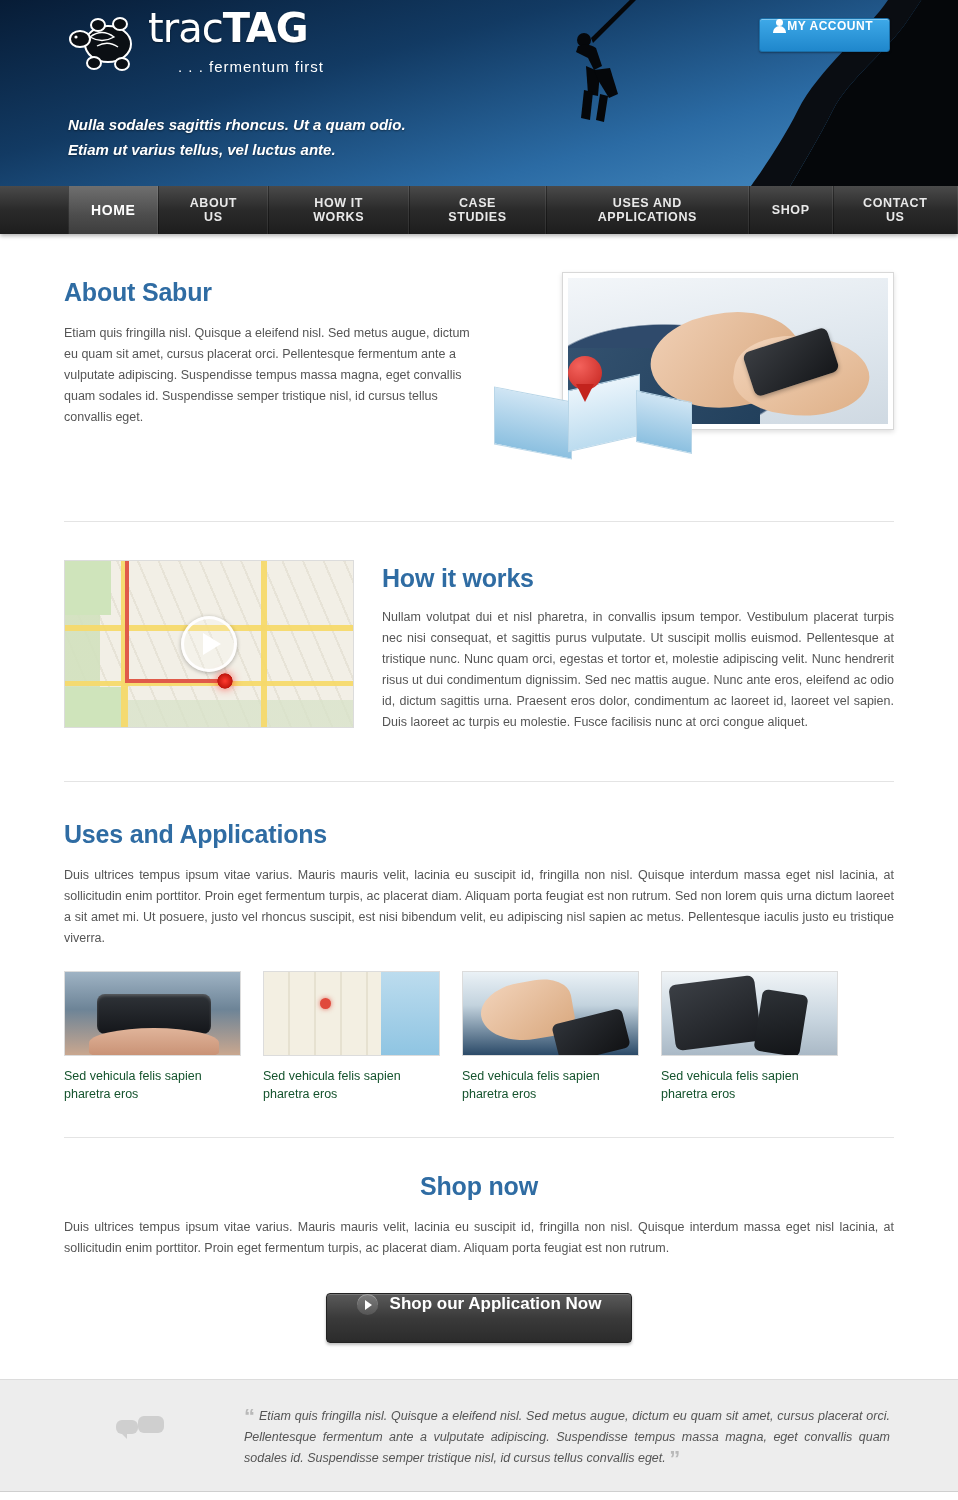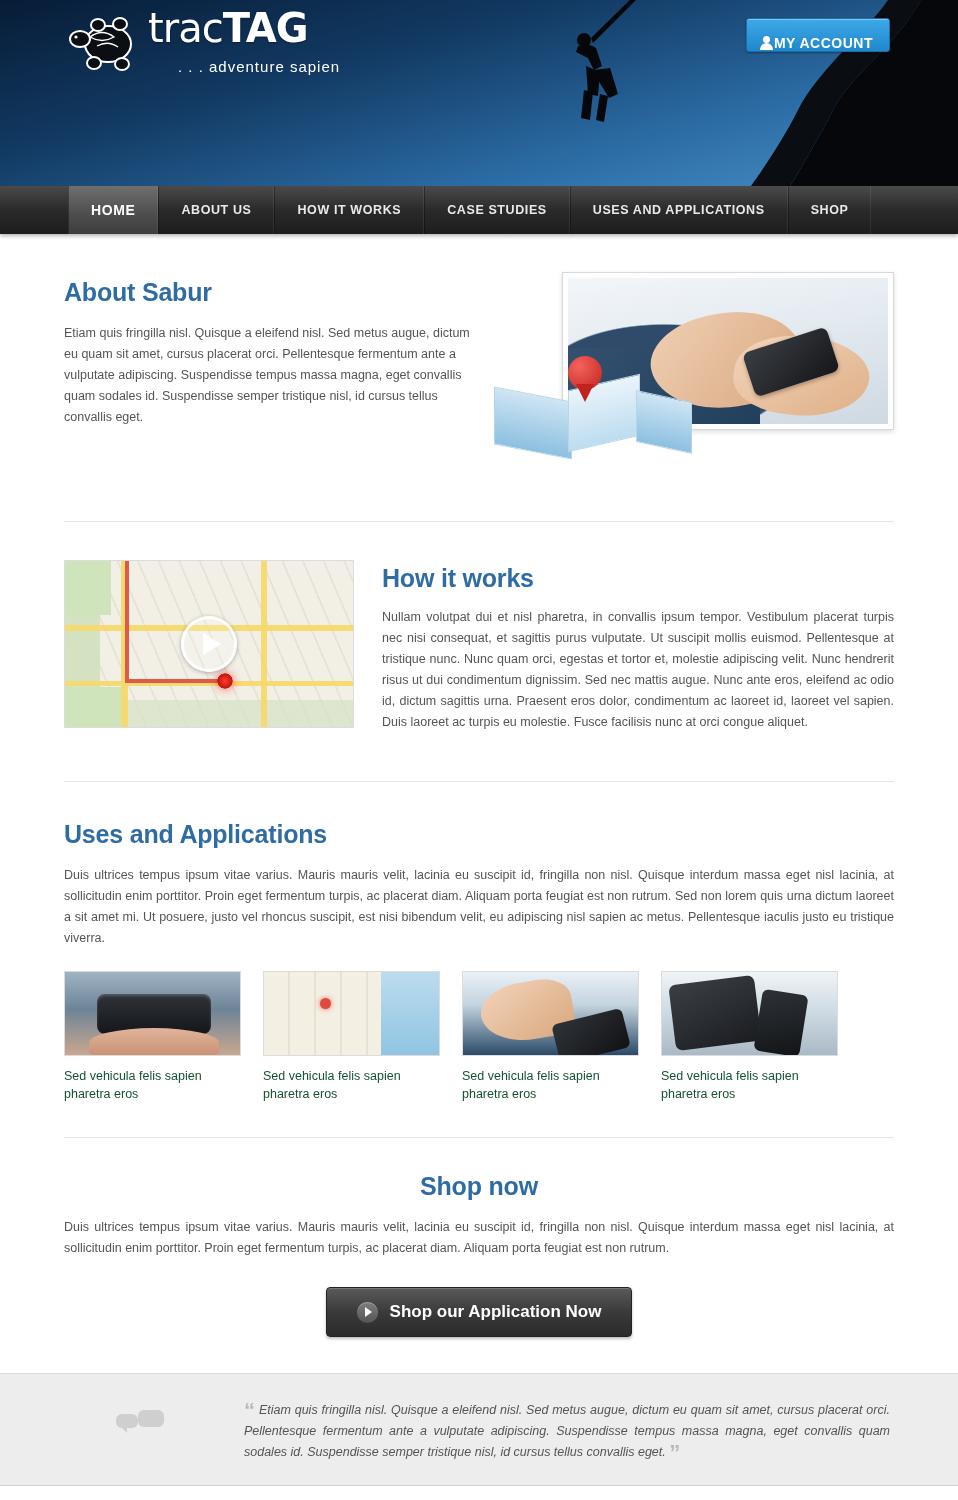--- a/index.html
+++ b/index.html
@@ -67,28 +67,28 @@
     font-style: italic;
     color: #ffffff;
     line-height: 25px;
     text-shadow: 0 1px 2px rgba(0,0,0,.45);
   }
   .account-btn {
     position: absolute;
     right: 68px; top: 18px;
     z-index: 4;
     display: flex;
-    align-items: flex-end;
+    align-items: flex-start;
     height: 34px;
     padding: 0 16px 0 12px;
     background: linear-gradient(180deg,#3ea9e8 0%, #1f87cc 100%);
     border: 1px solid #1a6fa8;
     border-radius: 3px;
     color: #fff;
-    font-size: 14px;
+    font-size: 12px;
     font-weight: bold;
     letter-spacing: .5px;
     cursor: pointer;
     box-shadow: 0 1px 2px rgba(0,0,0,.35), inset 0 1px 0 rgba(255,255,255,.35);
   }
   .account-icon {
     width: 15px; height: 15px;
     display: inline-block;
     position: relative;
   }
@@ -365,23 +365,23 @@
     background: linear-gradient(160deg,#2e3237,#121417);
     border-radius: 6px; transform: rotate(9deg);
   }
 
   
   .shop-section { text-align: center; padding-top: 34px; }
   .shop-section h2 { text-align: center; }
   .shop-section p.body { text-align: justify; }
   .shop-btn {
     display: inline-flex;
-    align-items: center;
+    align-items: flex-start;
     gap: 12px;
-    margin: 14px auto 0;
+    margin: 20px auto 0;
     padding: 0 30px;
     height: 50px;
     background: linear-gradient(180deg,#5a5a5a 0%, #3a3a3a 50%, #2b2b2b 100%);
     border: 1px solid #222;
     border-radius: 4px;
     color: #fff;
     font-size: 17px;
     font-weight: bold;
     cursor: pointer;
     box-shadow: 0 2px 3px rgba(0,0,0,.25), inset 0 1px 0 rgba(255,255,255,.18);
@@ -477,24 +477,28 @@
         <ellipse cx="26" cy="50" rx="7" ry="6" fill="#0b0f14" stroke="#fff" stroke-width="2"></ellipse>
         <ellipse cx="54" cy="51" rx="7" ry="6" fill="#0b0f14" stroke="#fff" stroke-width="2"></ellipse>
         <ellipse cx="12" cy="26" rx="10" ry="8" fill="#0b0f14" stroke="#fff" stroke-width="2"></ellipse>
         <circle cx="8" cy="24" r="1.6" fill="#fff"></circle>
         <path d="M22,24 q12,-9 24,0 q-12,7 -24,0 z" fill="none" stroke="#ffffff" stroke-width="1.4"></path>
         <path d="M29,33 q11,-6 21,1" fill="none" stroke="#ffffff" stroke-width="1.4"></path>
       </svg>
     </span>
     <div class="brand">
       <div class="brand-name"><span>trac</span><b>TAG</b></div>
-      <div class="brand-tag">. . . adventure sapien</div>
-    </div>
-  </div>
-
+      <div class="brand-tag">. . . fermentum first</div>
+    </div>
+  </div>
+
+  <div class="tagline">
+    <div>Nulla sodales sagittis rhoncus. Ut a quam odio.</div>
+    <div>Etiam ut varius tellus, vel luctus ante.</div>
+  </div>
 
   <div class="account-btn">
     <span class="account-icon"></span>
     <span>MY ACCOUNT</span>
   </div>
 </div>
 
 <div class="nav">
   <div class="nav-item active">
       <span>HOME</span>
@@ -506,20 +510,23 @@
       <span>HOW IT WORKS</span>
     </div>
   <div class="nav-item">
       <span>CASE STUDIES</span>
     </div>
   <div class="nav-item">
       <span>USES AND APPLICATIONS</span>
     </div>
   <div class="nav-item">
       <span>SHOP</span>
+    </div>
+  <div class="nav-item">
+      <span>CONTACT US</span>
     </div>
 </div>
 
 <div class="main">
 
   <div class="section">
     <div class="about-row">
       <div class="about-text">
         <h2 class="blue">About Sabur</h2>
         <p class="body">Etiam quis fringilla nisl. Quisque a eleifend nisl. Sed metus augue, dictum eu quam sit amet, cursus placerat orci. Pellentesque fermentum ante a vulputate adipiscing. Suspendisse tempus massa magna, eget convallis quam sodales id. Suspendisse semper tristique nisl, id cursus tellus convallis eget.</p>

